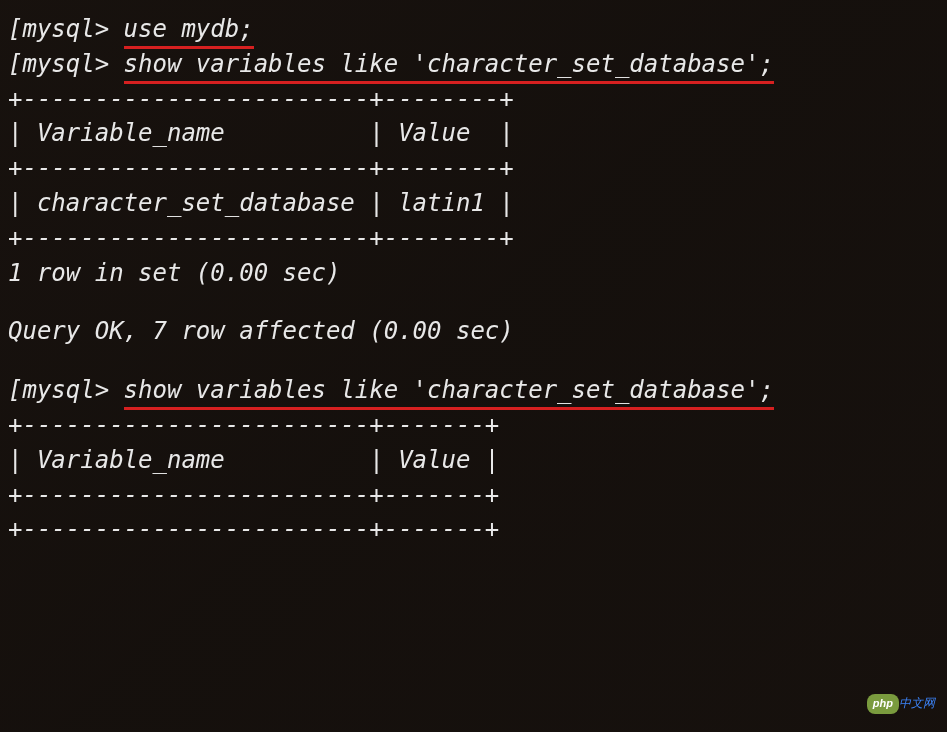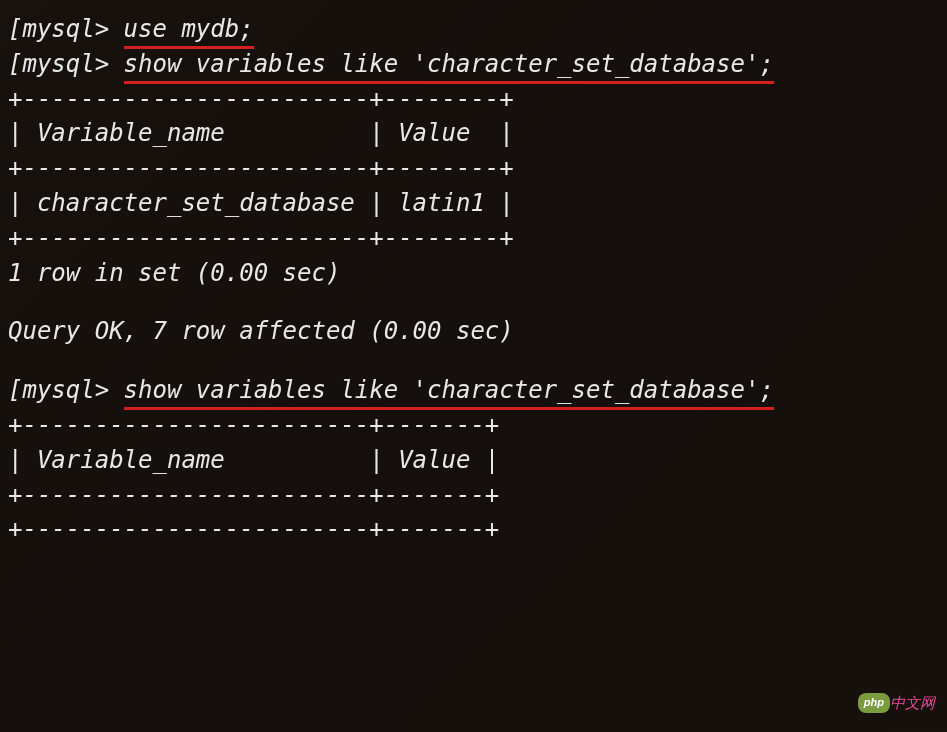--- a/index.html
+++ b/index.html
@@ -52,22 +52,22 @@
     .watermark-badge {
       background: #7a9b3e;
       color: #fff;
       font-size: 11px;
       font-weight: bold;
       padding: 2px 6px;
       border-radius: 8px;
       font-family: Arial, sans-serif;
     }
     .watermark-text {
-      color: #ec4899;
-      font-size: 15px;
+      color: #3b82f6;
+      font-size: 12px;
       font-family: Arial, sans-serif;
     }
     .spacer {
       height: 24px;
     }
   </style>
 </head>
 <body>
 
 <div class="terminal">

